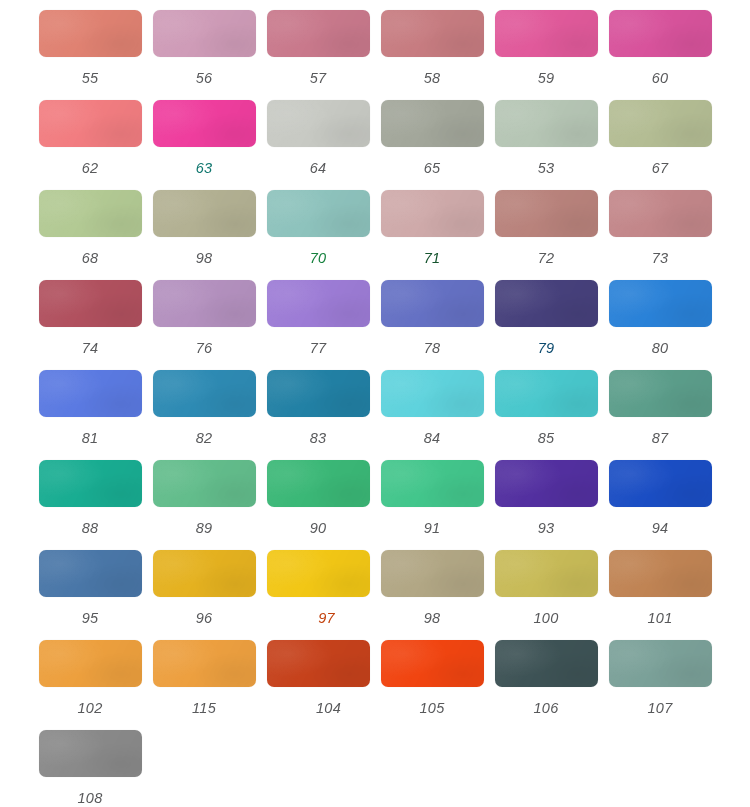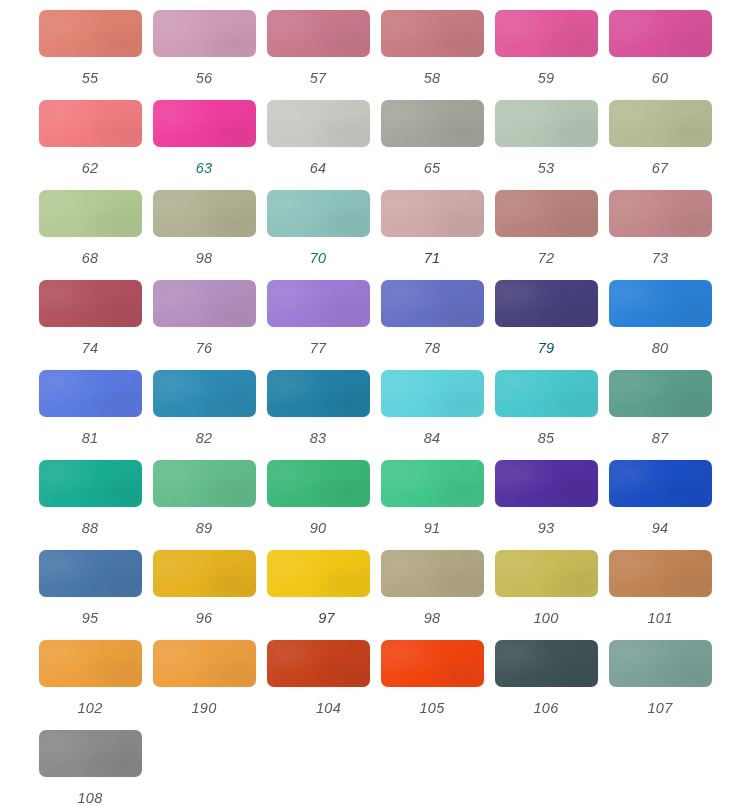--- a/index.html
+++ b/index.html
@@ -220,41 +220,41 @@
     <div class="swatch-cell">
       <div class="swatch-chip" style="background-color: rgb(74, 119, 168);"></div>
       <div class="swatch-label" style="color: rgb(88, 89, 91);">95</div>
     </div>
     <div class="swatch-cell">
       <div class="swatch-chip" style="background-color: rgb(229, 178, 32);"></div>
       <div class="swatch-label" style="color: rgb(88, 89, 91);">96</div>
     </div>
     <div class="swatch-cell">
       <div class="swatch-chip" style="background-color: rgb(242, 199, 22);"></div>
-      <div class="swatch-label" style="color: #404040; margin-left: 17px;">97</div>
+      <div class="swatch-label" style="color: #c2410c; margin-left: 17px;">97</div>
     </div>
     <div class="swatch-cell">
       <div class="swatch-chip" style="background-color: rgb(178, 167, 133);"></div>
       <div class="swatch-label" style="color: rgb(88, 89, 91);">98</div>
     </div>
     <div class="swatch-cell">
       <div class="swatch-chip" style="background-color: rgb(200, 187, 88);"></div>
       <div class="swatch-label" style="color: rgb(88, 89, 91);">100</div>
     </div>
     <div class="swatch-cell">
       <div class="swatch-chip" style="background-color: rgb(192, 132, 84);"></div>
       <div class="swatch-label" style="color: rgb(88, 89, 91);">101</div>
     </div>
     <div class="swatch-cell">
       <div class="swatch-chip" style="background-color: rgb(237, 160, 62);"></div>
       <div class="swatch-label" style="color: rgb(88, 89, 91);">102</div>
     </div>
     <div class="swatch-cell">
       <div class="swatch-chip" style="background-color: rgb(237, 160, 64);"></div>
-      <div class="swatch-label" style="color: rgb(88, 89, 91);">190</div>
+      <div class="swatch-label" style="color: rgb(88, 89, 91);">115</div>
     </div>
     <div class="swatch-cell">
       <div class="swatch-chip" style="background-color: rgb(198, 66, 28);"></div>
       <div class="swatch-label" style="color: rgb(88, 89, 91); margin-left: 21px;">104</div>
     </div>
     <div class="swatch-cell">
       <div class="swatch-chip" style="background-color: rgb(241, 69, 17);"></div>
       <div class="swatch-label" style="color: rgb(88, 89, 91);">105</div>
     </div>
     <div class="swatch-cell">

